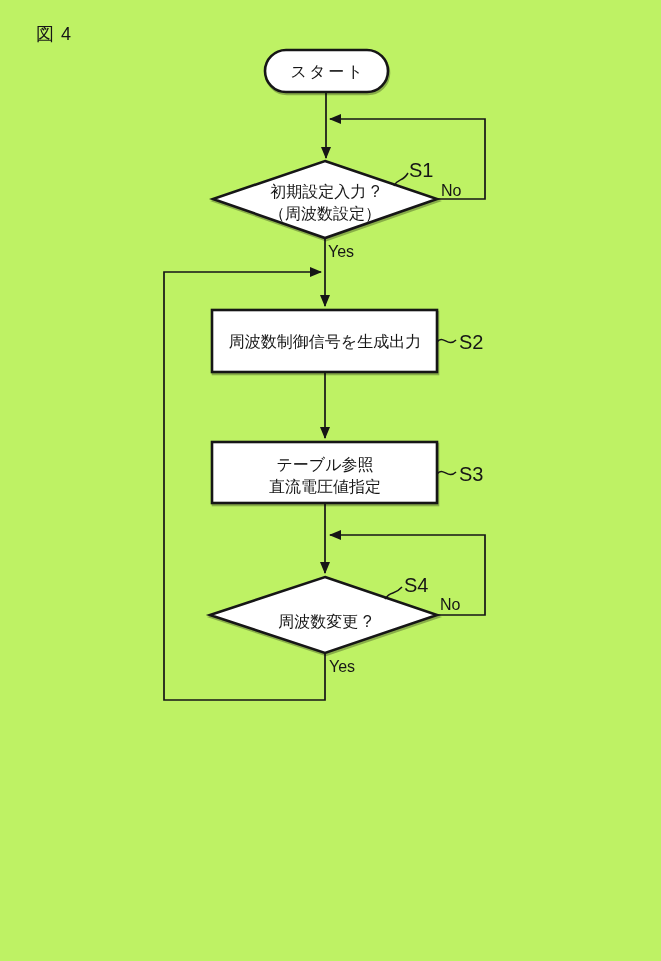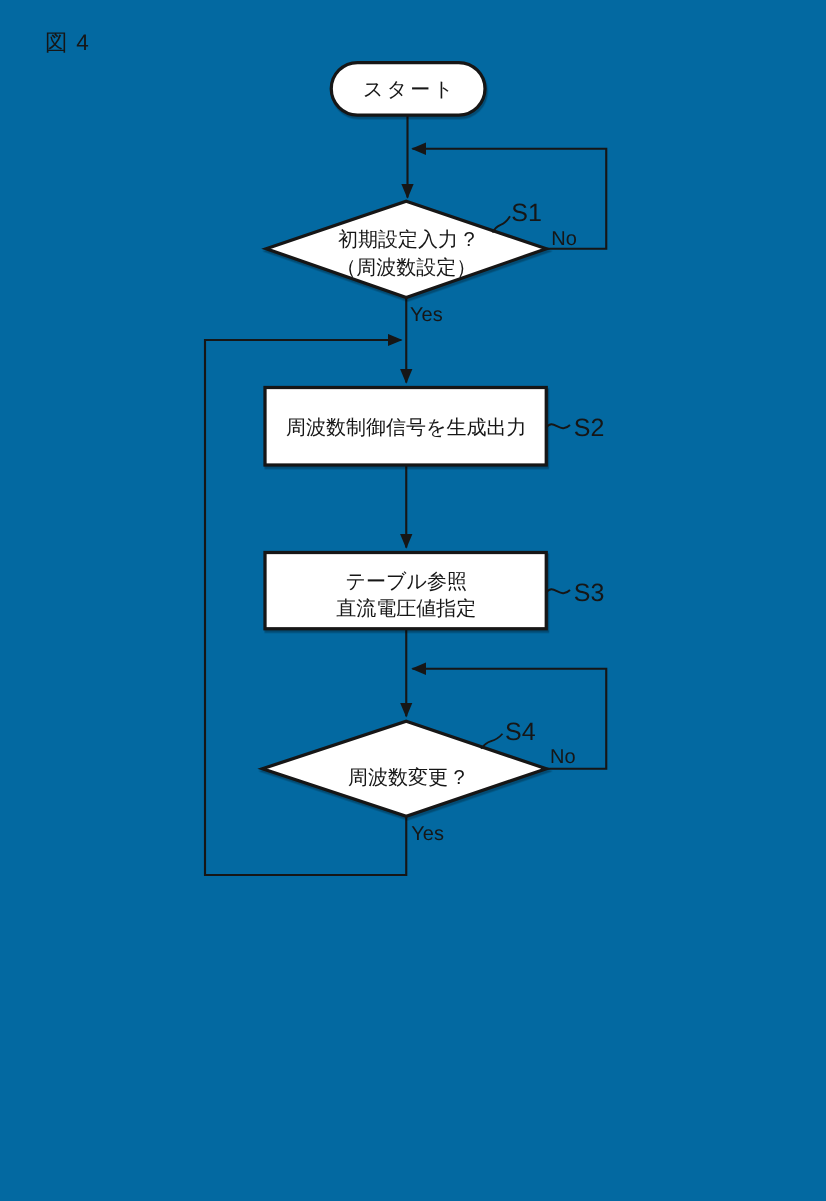--- a/index.html
+++ b/index.html
@@ -4,21 +4,21 @@
 <style>
   html, body {
     margin: 0;
     padding: 0;
     background: #ffffff;
   }
   .page {
     position: relative;
     width: 661px;
     height: 961px;
-    background: #0369a1;
+    background: #bef264;
     font-family: "Liberation Sans", "DejaVu Sans", sans-serif;
     overflow: hidden;
   }
   svg { display: block; }
   .shape {
     fill: #ffffff;
     stroke: #161616;
     stroke-width: 2.6;
   }
   .shapes-layer {

